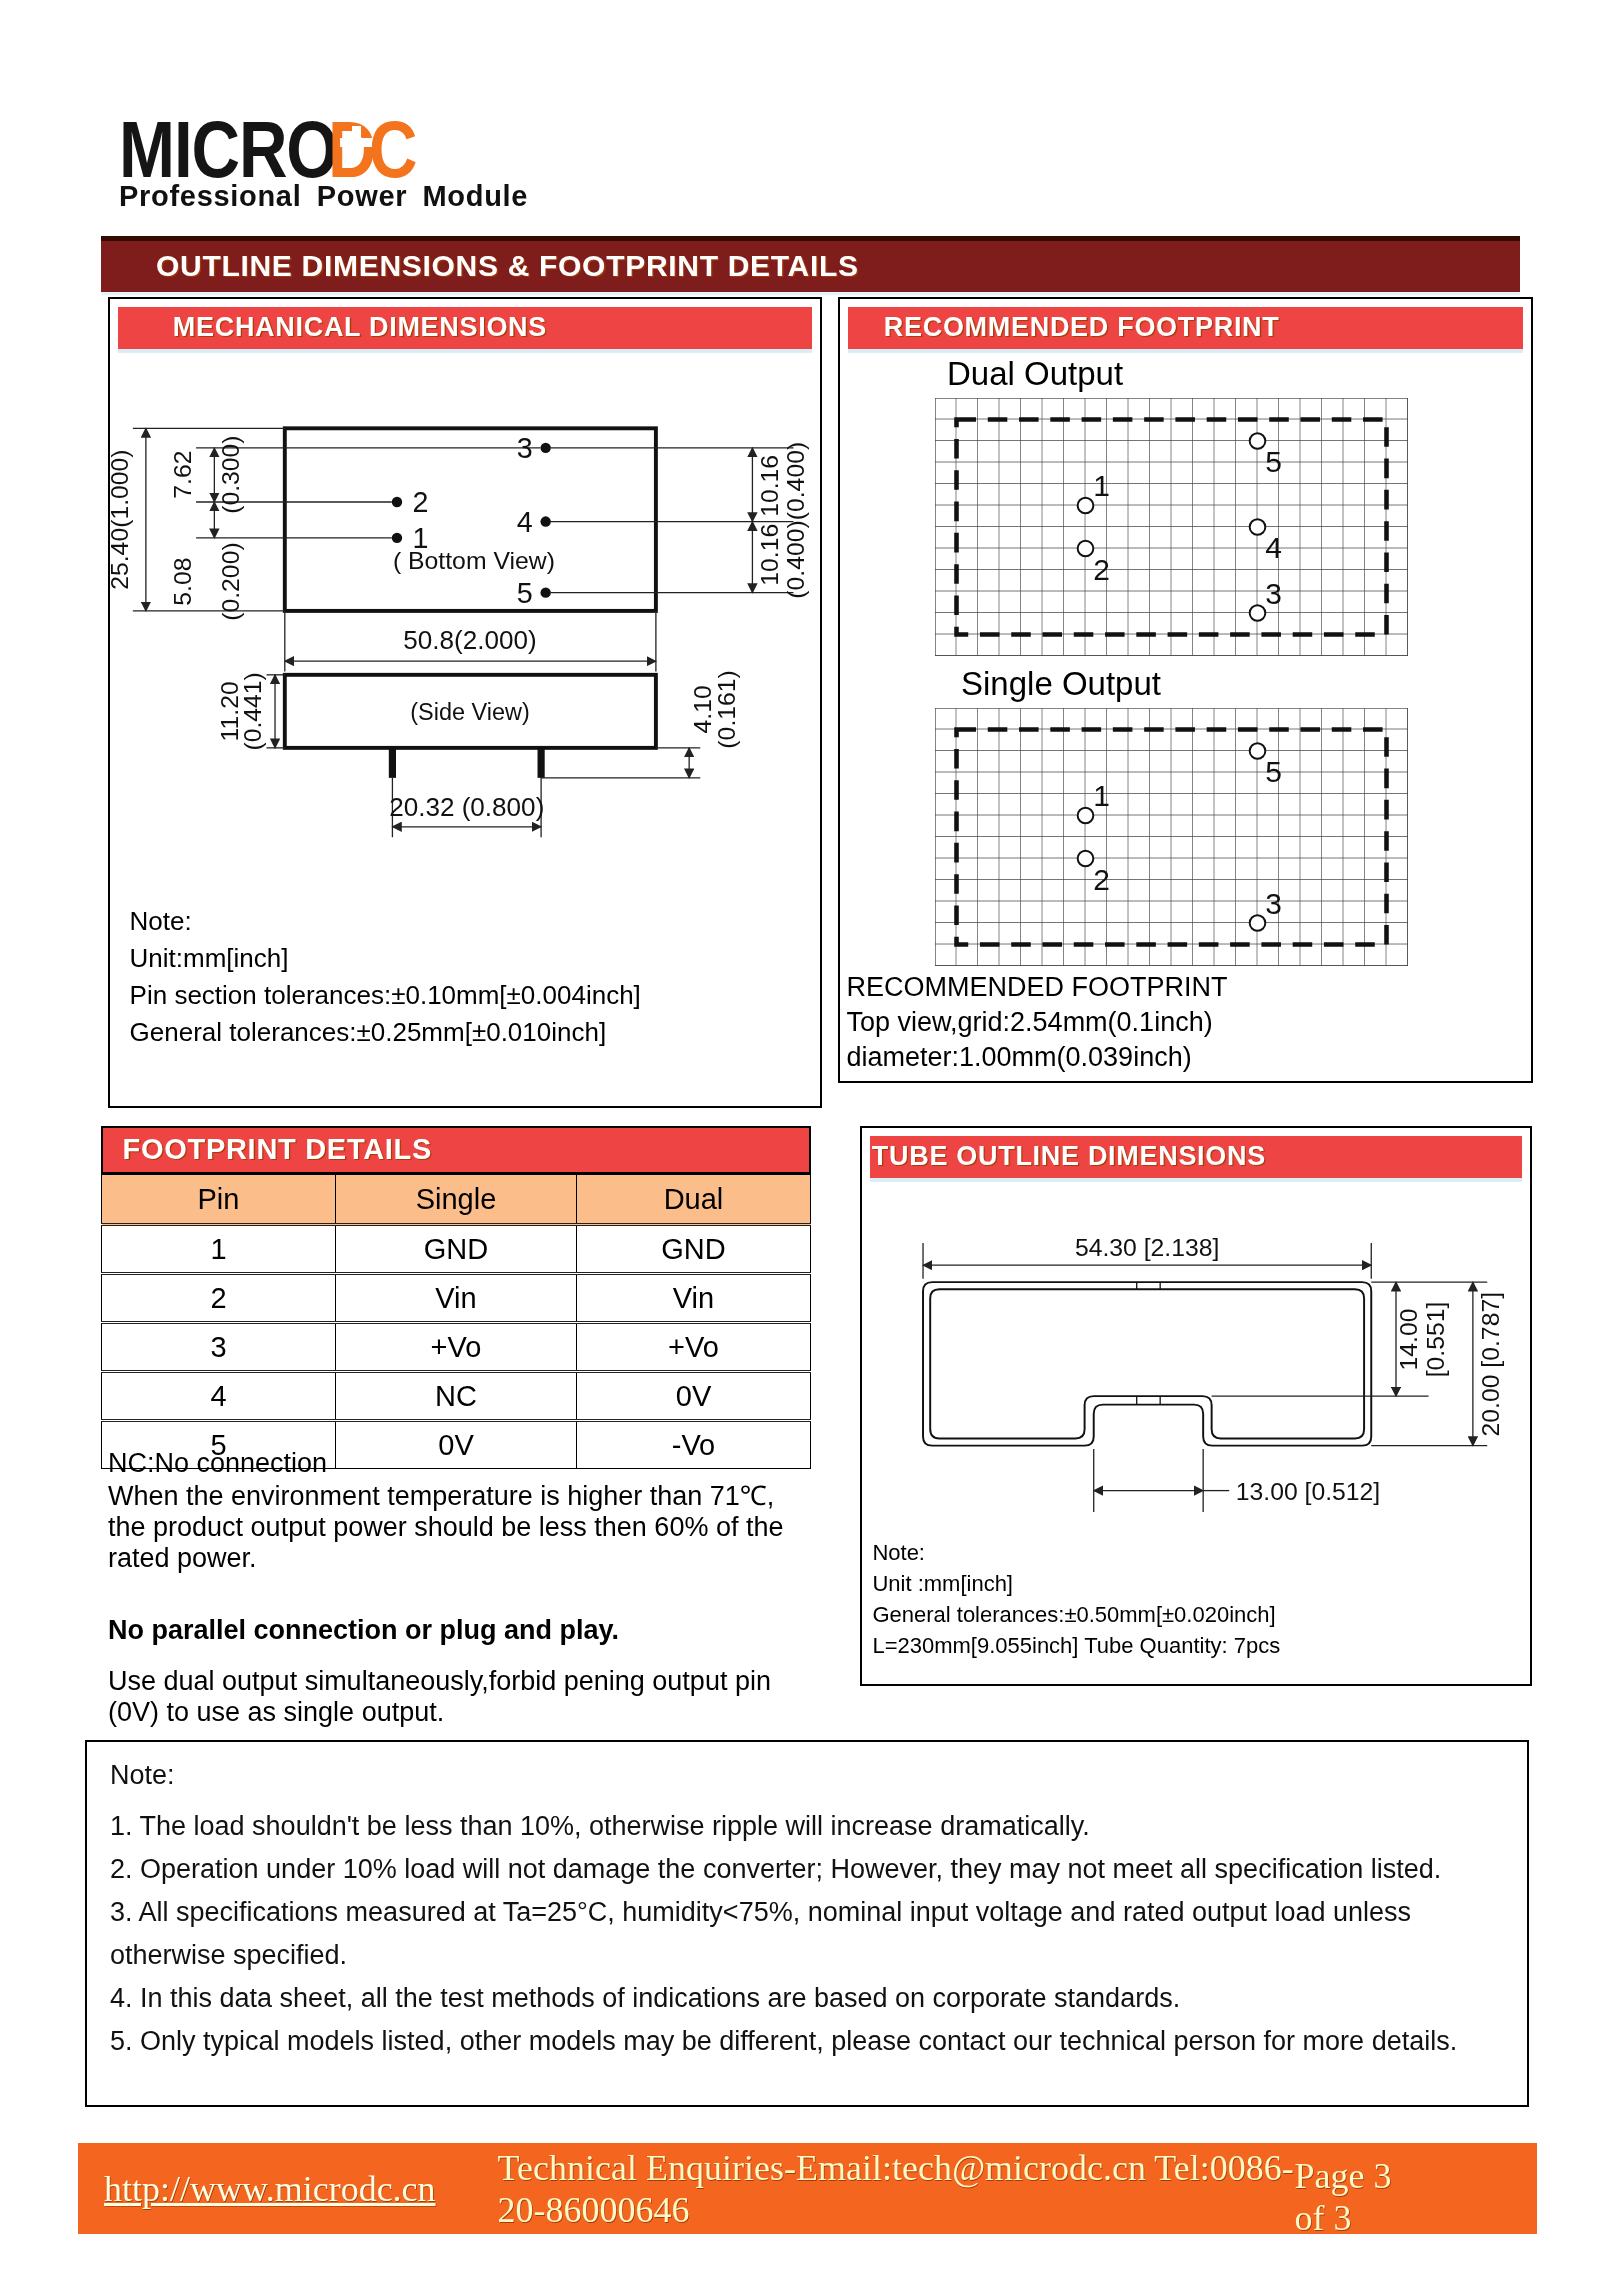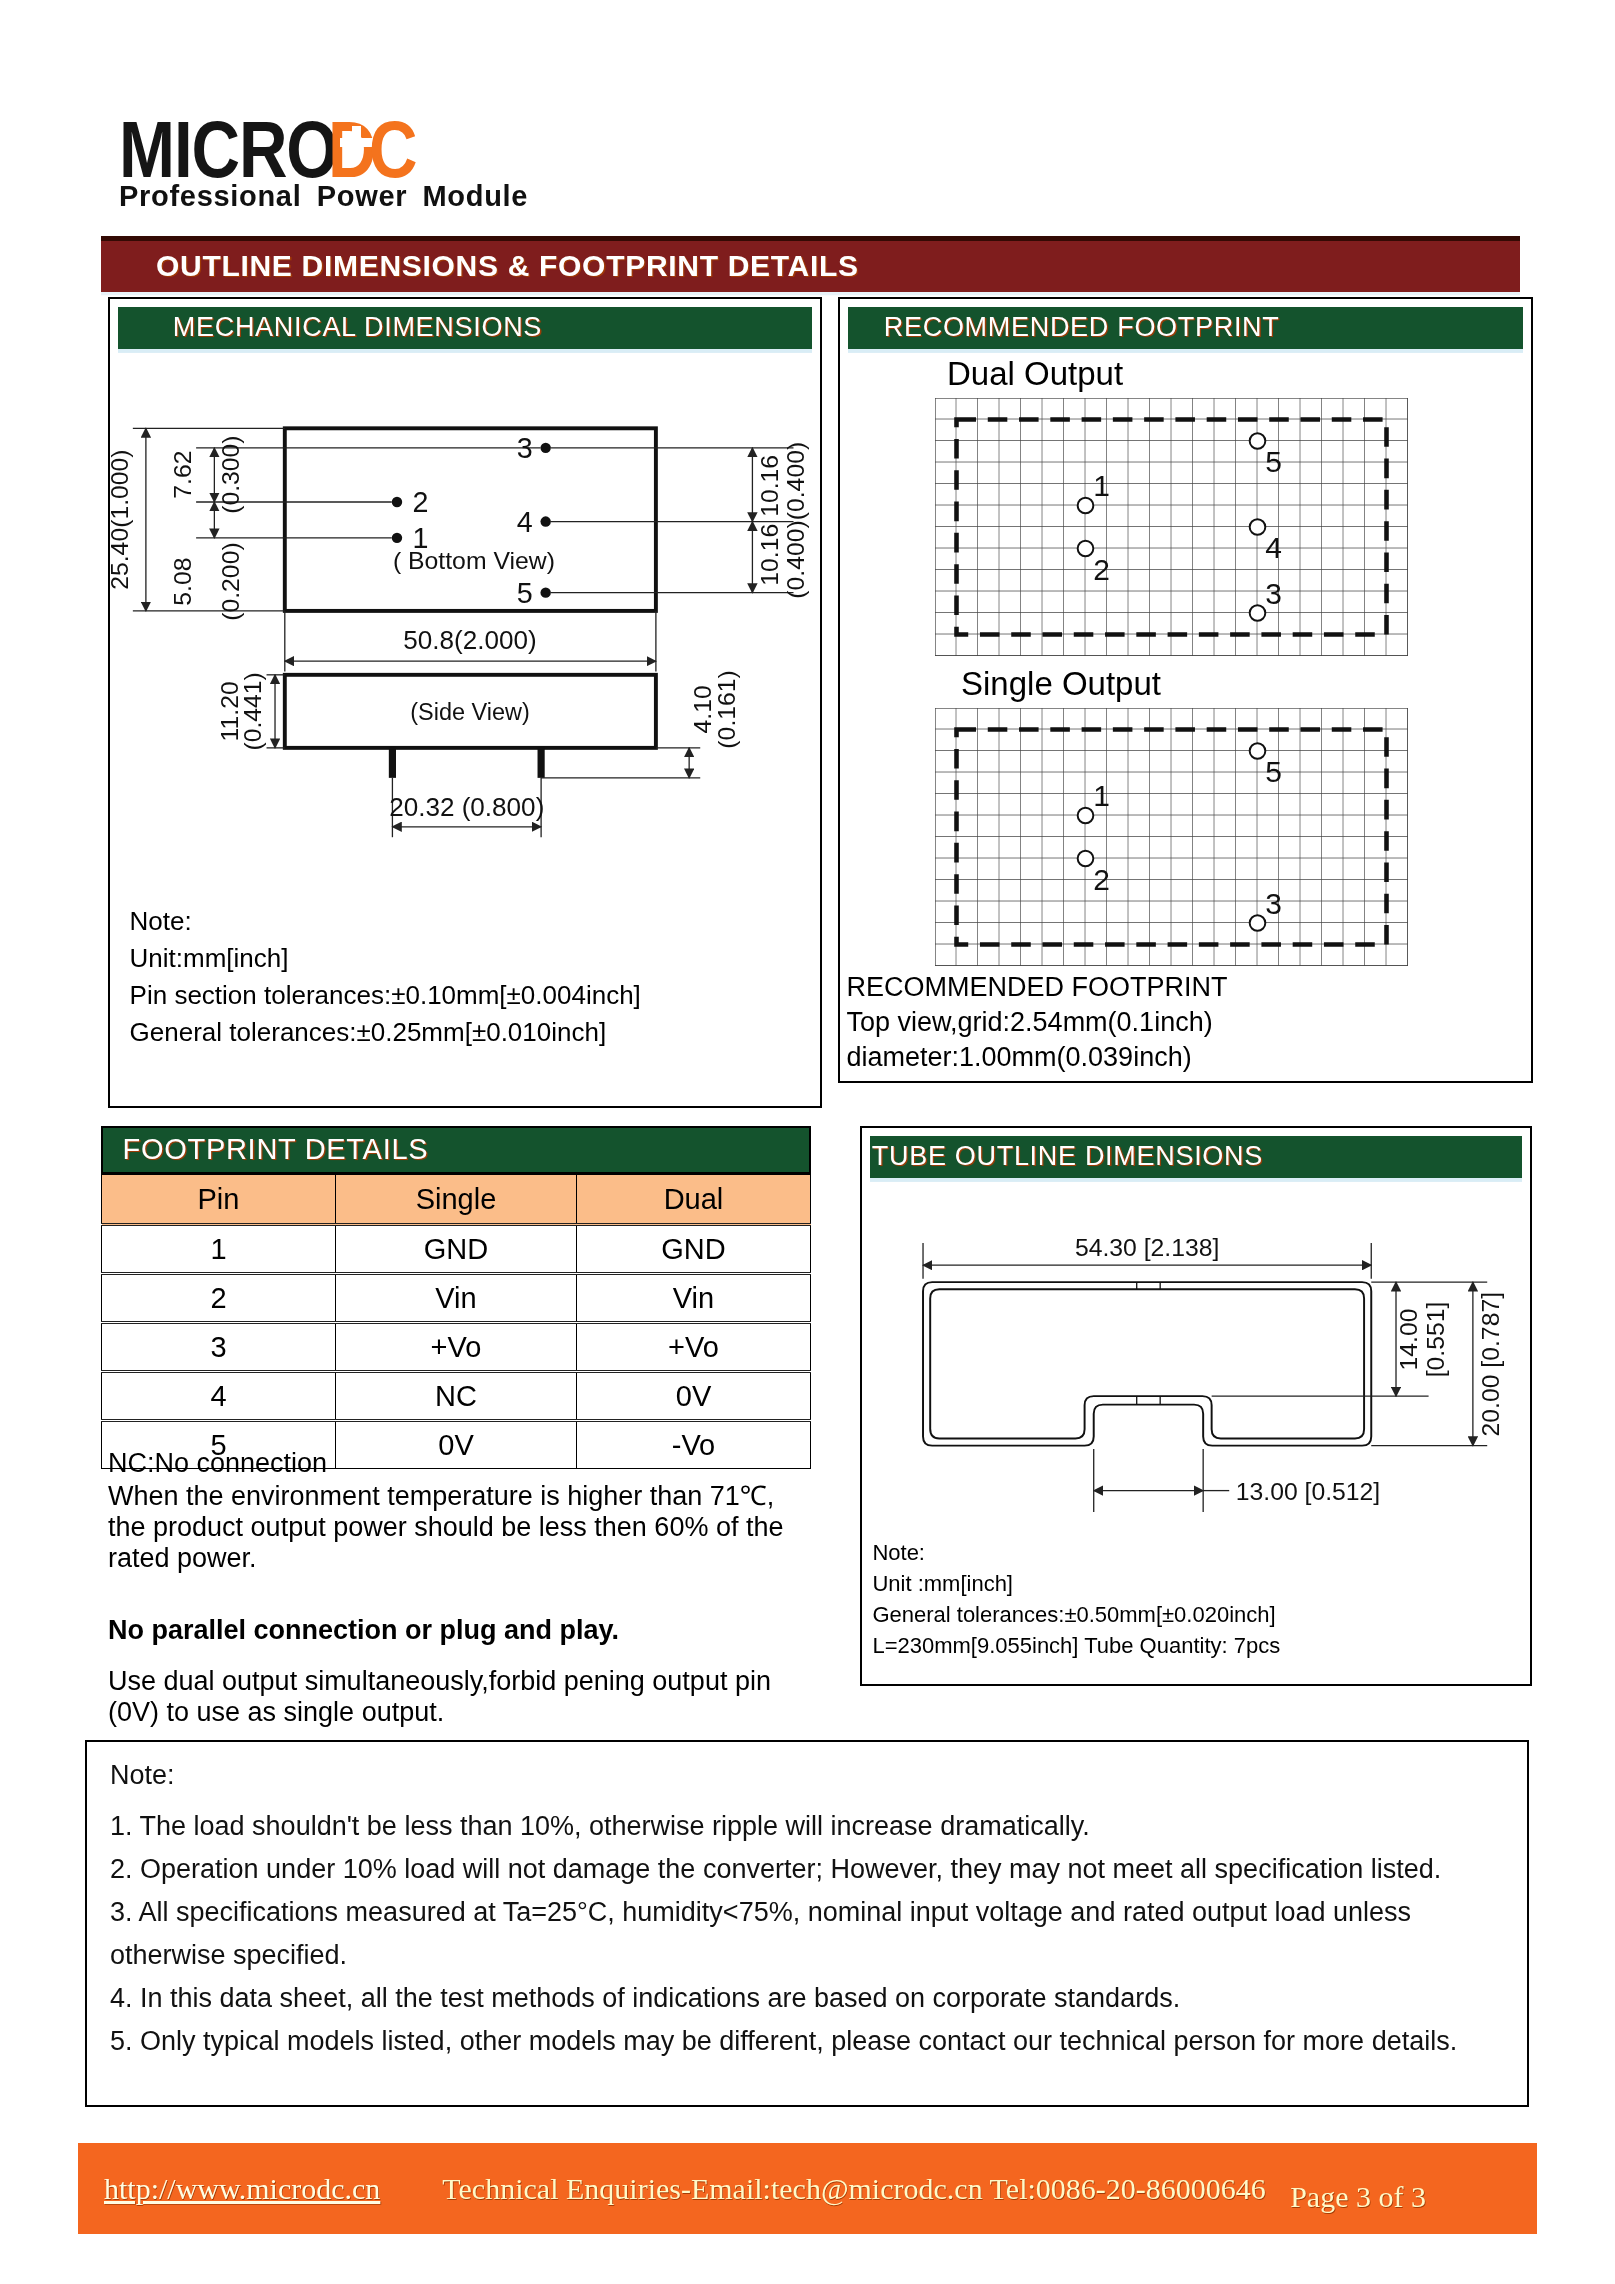--- a/index.html
+++ b/index.html
@@ -17,21 +17,21 @@
   .logo-plus::after{content:"";position:absolute;left:0;top:12.4px;width:34px;height:9px;background:#fff;}
   .tagline{position:absolute;left:119px;top:180px;font-size:29px;font-weight:700;color:#111;letter-spacing:0.7px;word-spacing:6.5px;}
   .series-title{position:absolute;left:644px;top:183px;font-size:43px;font-weight:700;color:#F47511;
                 text-shadow:2px 2px 0 #6b1c02,0.7px 0.7px 0 #8a2b00;letter-spacing:0.7px;white-space:nowrap;}
 
   
   .banner{position:absolute;left:101px;top:236px;width:1419px;height:51px;background:#7f1d1d;
           border-top:5.2px solid #330a04;box-shadow:0 3.3px 0 #e8f2f8;}
   .banner span{display:block;padding-left:55px;line-height:50px;font-size:30px;font-weight:700;color:#fff;
                text-shadow:1.3px 1.3px 0.7px #a33c06;letter-spacing:0.7px;}
-  .bar{background:#14532d;color:#fff;font-weight:400;text-shadow:1.3px 1.3px 0.7px #a33c06;letter-spacing:0.7px;}
+  .bar{background:#ef4444;color:#fff;font-weight:700;text-shadow:1.3px 1.3px 0.7px #a33c06;letter-spacing:0.7px;}
 
   
   .panel{position:absolute;background:#fff;border:2px solid #000;}
   .mech-panel{left:108px;top:297px;width:710px;height:807px;}
   .fp-panel{left:838px;top:297px;width:691px;height:782px;}
   .tube-panel{left:860px;top:1126px;width:668px;height:556px;}
   .panel-bar{margin:7.8px;height:42px;font-size:27px;line-height:40px;box-shadow:0 3.9px 0 #d9edf6;}
   .mech-panel .panel-bar{padding-left:55px;}
   .fp-panel .panel-bar{padding-left:36px;}
   .tube-panel .panel-bar{padding-left:2px;}
@@ -56,21 +56,21 @@
   .pin-table tr.hdr th{border-bottom:3.3px solid #000;}
   .tbl-notes{position:absolute;left:108px;width:701px;font-size:27px;line-height:31px;color:#000;}
 
   
   .note-box{position:absolute;left:85px;top:1740px;width:1444px;height:367px;border:2.6px solid #000;box-sizing:border-box;}
   .note-box .nb-title{position:absolute;left:23px;top:18px;font-size:27px;}
   .note-box .nb-items{position:absolute;left:23px;top:63px;font-size:27px;line-height:43px;width:1395px;}
 
   
   .footer{position:absolute;left:78px;top:2143px;width:1459px;height:91px;background:#F4661F;
-          display:flex;align-items:center;font-family:"Liberation Serif",serif;font-size:30px;color:#FFF9C8;
+          display:flex;align-items:center;font-family:"Liberation Serif",serif;font-size:36px;color:#FFF9C8;
           padding:0 26px;box-sizing:border-box;text-shadow:0.7px 0.7px 0 #a33c06;}
   .footer .url{text-decoration:underline;color:#FFFDE2;}
   .footer .contact{margin-left:62px;}
   .footer .pageno{margin-left:auto;margin-right:85px;margin-top:16px;}
 
   
   svg text{font-family:"Liberation Sans",sans-serif;fill:#111;}
   .dwg{stroke:#111;stroke-width:6;fill:none;}
   .thin{stroke:#222;stroke-width:2;fill:none;}
   .dimtxt{font-size:38px;}

